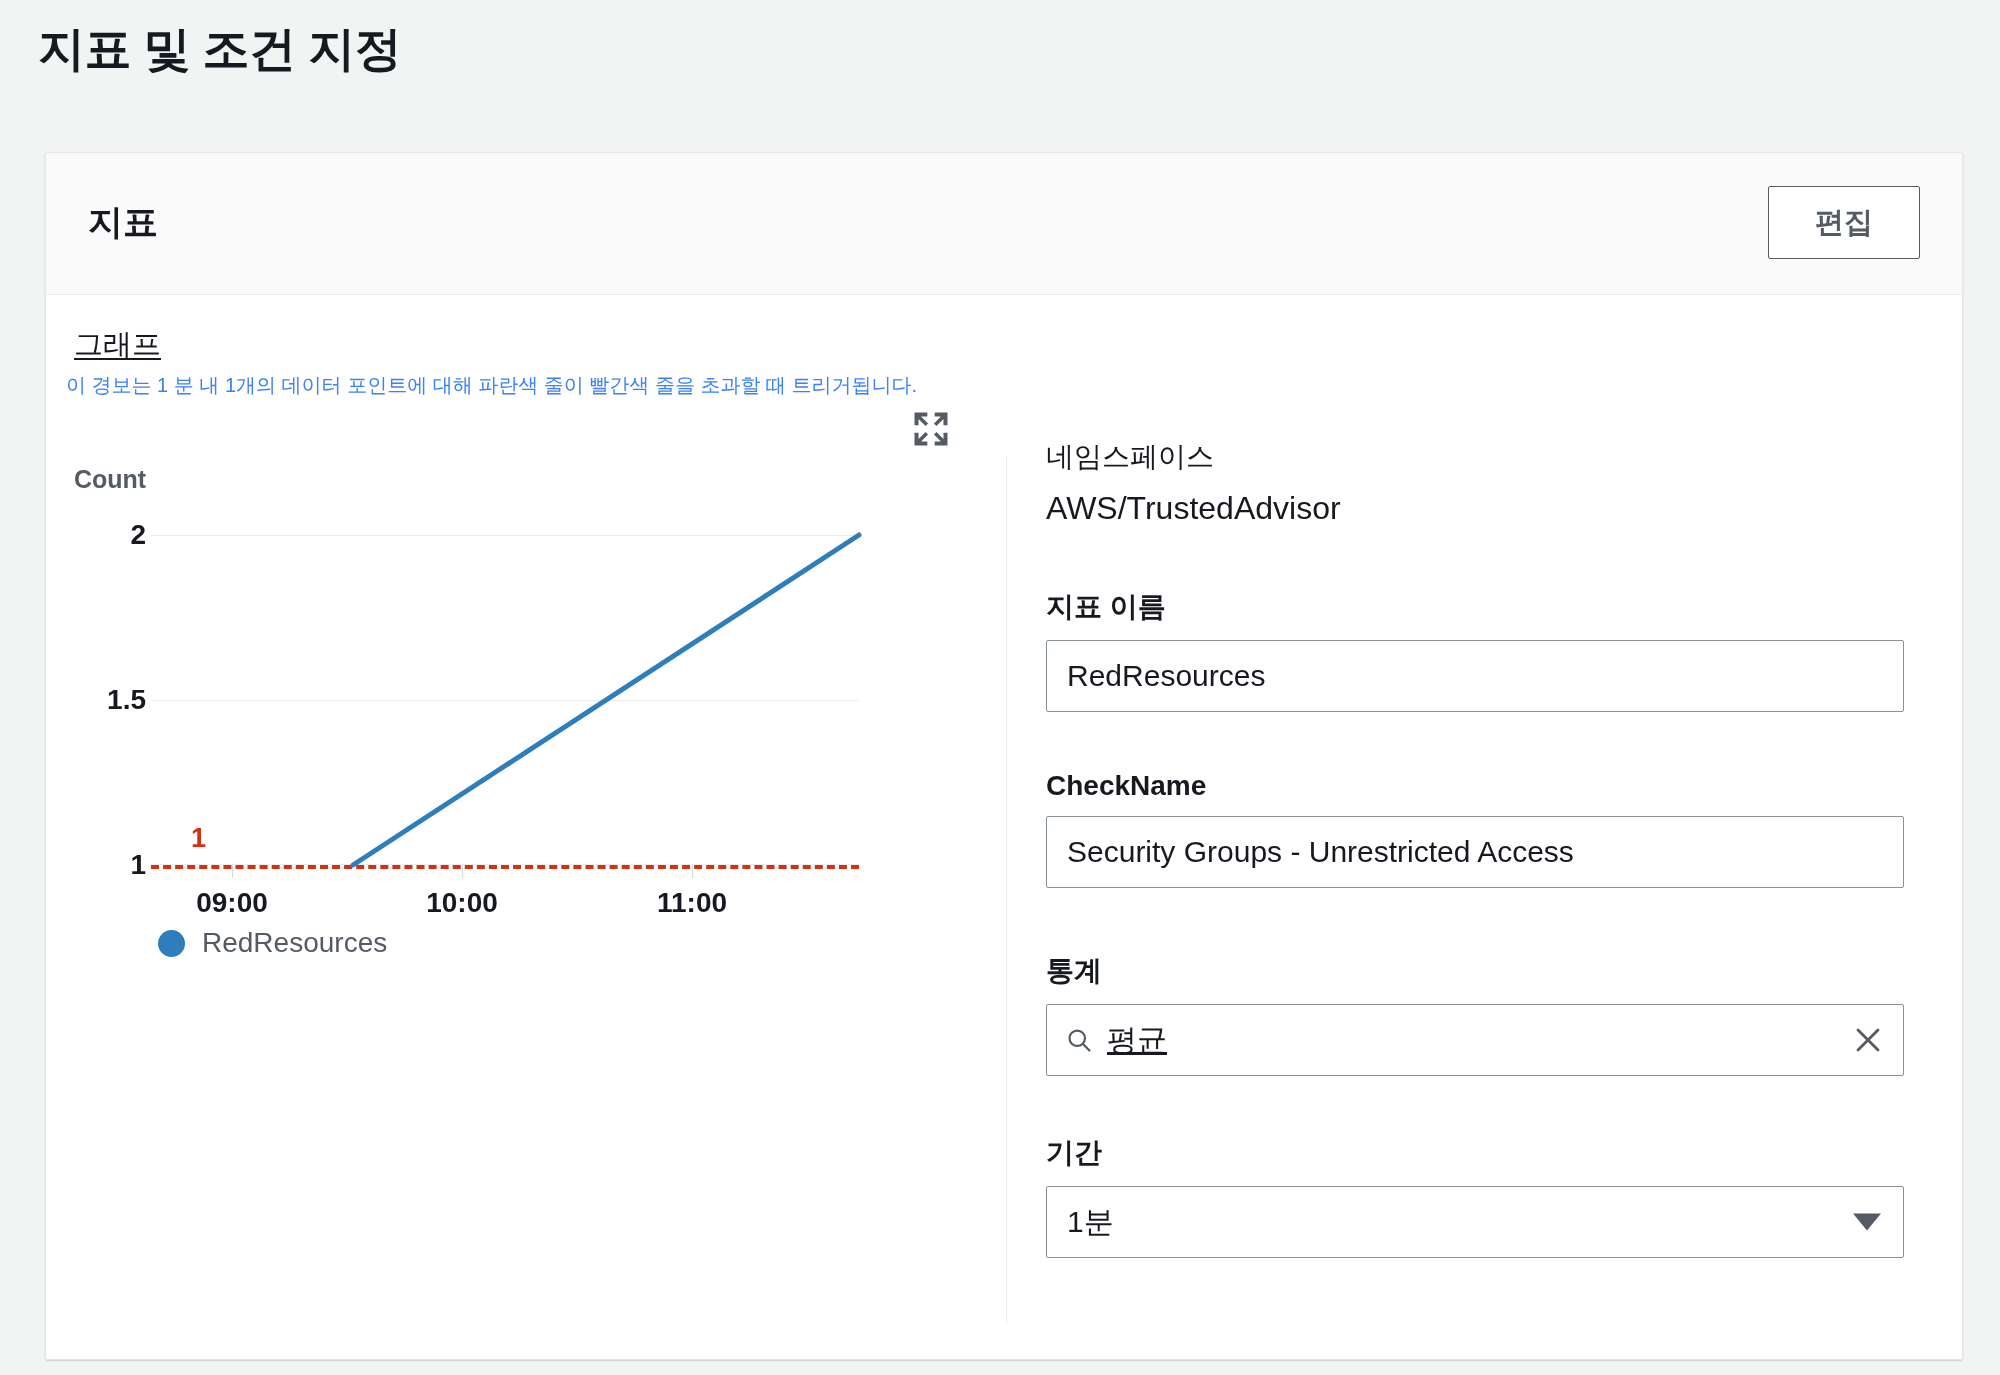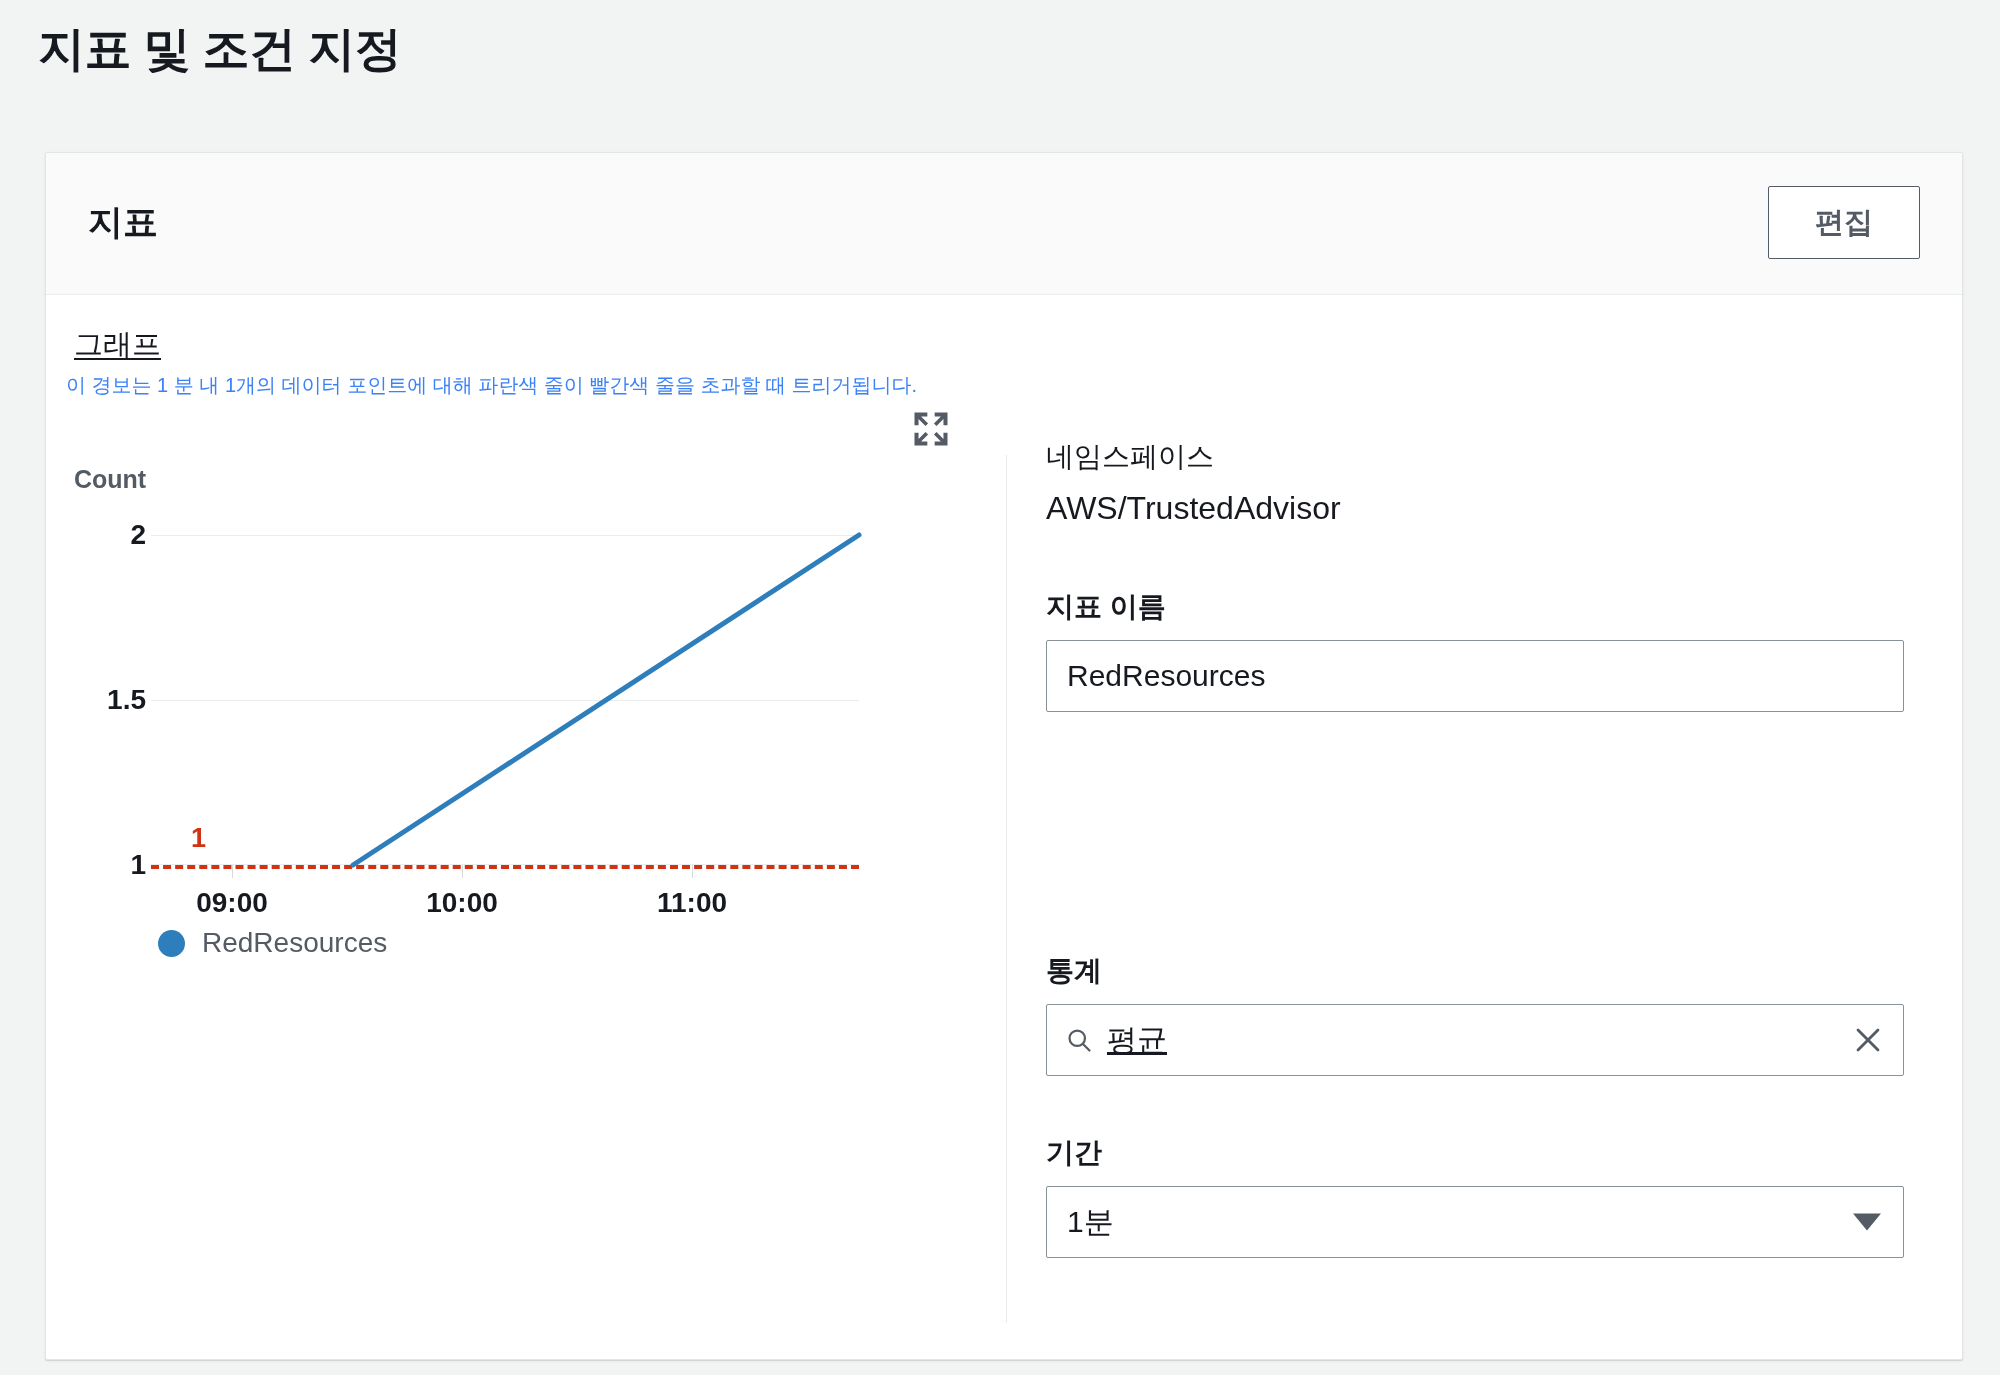--- a/index.html
+++ b/index.html
@@ -331,20 +331,24 @@
         <div class="ns-value">AWS/TrustedAdvisor</div>
 
         <div class="field" style="top:293px;">
           <span class="field-label">지표 이름</span>
           <div class="field-box">
             <span class="txt">RedResources</span>
           </div>
         </div>
 
         <div class="field" style="top:475px;">
+          <span class="field-label">CheckName</span>
+          <div class="field-box">
+            <span class="txt">Security Groups - Unrestricted Access</span>
+          </div>
         </div>
 
         <div class="field" style="top:657px;">
           <span class="field-label">통계</span>
           <div class="field-box">
             <svg class="srch-icon" viewBox="0 0 24 24">
               <circle cx="10.5" cy="10.5" r="6.6" fill="none" stroke="#545b64" stroke-width="1.9"></circle>
               <line x1="15.4" y1="15.4" x2="21" y2="21" stroke="#545b64" stroke-width="1.9" stroke-linecap="round"></line>
             </svg>
             <span class="txt" style="padding-left:14px;text-decoration:underline;">평균</span>

